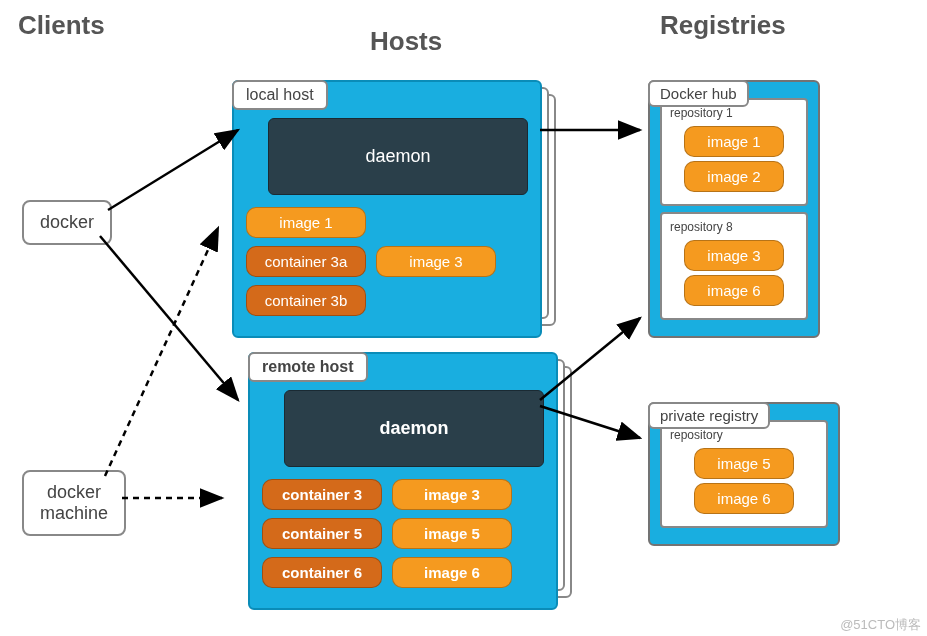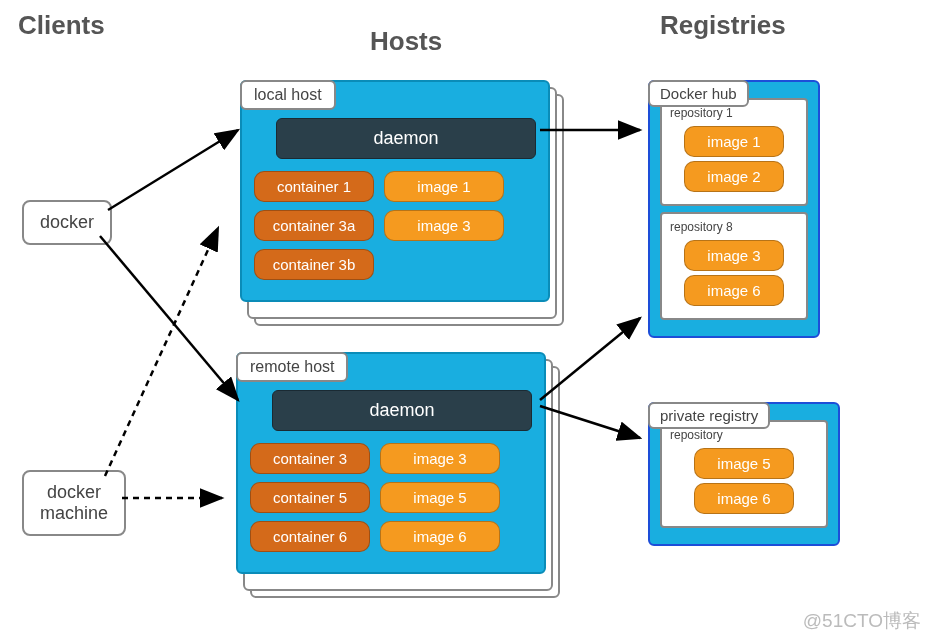--- a/index.html
+++ b/index.html
@@ -7,71 +7,70 @@
 
 .column-header { position: absolute; font-size: 26px; color: #555; font-weight: 700; }
 
 .client-box { position: absolute; background: #fff; border: 2px solid #888; border-radius: 8px; padding: 10px 16px; font-size: 18px; color: #444; text-align: center; }
 
 .host-group { position: absolute; }
 .host-shadow { position: absolute; background: #fff; border: 2px solid #888; border-radius: 6px; }
 .host-box { position: relative; background: #19aee0; border: 2px solid #0a8cb8; border-radius: 6px; padding: 12px; }
 .host-title { position: absolute; top: -2px; left: -2px; background: #fff; border: 2px solid #888; border-radius: 6px; padding: 4px 12px; font-size: 16px; color: #444; z-index: 10; }
 
-.daemon-bar { background: #2a3f4a; color: #fff; border: 1px solid #1a2a33; border-radius: 6px; padding: 9px; text-align: center; font-size: 18px; margin-top: 24px; margin-bottom: 12px; margin-left: 22px; }
+.daemon-bar { background: #2a3f4a; color: #fff; border: 1px solid #1a2a33; border-radius: 6px; padding: 27px; text-align: center; font-size: 18px; margin-top: 24px; margin-bottom: 12px; margin-left: 22px; }
 
 .pill-row { display: flex; gap: 10px; margin-bottom: 8px; }
 .pill { border-radius: 10px; padding: 6px 14px; font-size: 15px; color: #fff; text-align: center; min-width: 120px; border: 1px solid rgba(0,0,0,0.25); }
 .pill.container { background: #d46a1a; }
 .pill.image { background: #f59a1f; }
 .pill.image-sm { background: #f59a1f; min-width: 100px; }
 
-.registry-box { position: absolute; background: #19aee0; border: 2px solid #1d4ed8; border-radius: 6px; padding: 10px; }
+.registry-box { position: absolute; background: #19aee0; border: 2px solid #737373; border-radius: 6px; padding: 10px; }
 .registry-title { position: absolute; top: -2px; left: -2px; background: #fff; border: 2px solid #888; border-radius: 6px; padding: 3px 10px; font-size: 15px; color: #444; z-index: 10; }
 .repo-box { background: #fff; border: 2px solid #888; border-radius: 4px; padding: 6px 8px 8px 8px; margin-top: 6px; margin-bottom: 6px; }
 .repo-box:first-of-type { margin-top: 22px; }
 .repo-label { font-size: 12px; color: #444; margin-bottom: 6px; }
 .repo-box .pill { margin: 4px auto; display: block; width: 100px; min-width: auto; }
 
-.watermark { position: absolute; bottom: 2px; right: 6px; color: #bbb; font-size: 19px; }
+.watermark { position: absolute; bottom: 2px; right: 6px; color: #bbb; font-size: 13px; }
 
 svg.arrows { position: absolute; top: 0; left: 0; pointer-events: none; }
 </style>
 </head>
 <body>
 
 <div class="column-header" style="left:18px; top:10px;">Clients</div>
 <div class="column-header" style="left:370px; top:18px;margin-top:8px;">Hosts</div>
 <div class="column-header" style="left:660px; top:10px;">Registries</div>
 
 <div class="client-box" style="left:22px; top:200px;">docker</div>
 <div class="client-box" style="left:22px; top:470px; white-space: pre-line;">docker
 machine</div>
 
-<div class="host-group" style="left:240px; top:80px; width:276px;">
+<div class="host-group" style="left:232px; top:80px; width:276px;">
   <div class="host-shadow" style="left:14px; top:14px; width:310px; height:232px;"></div>
   <div class="host-shadow" style="left:7px; top:7px; width:310px; height:232px;"></div>
   <div class="host-box" style="width:310px;">
     <div class="host-title">local host</div>
     <div class="daemon-bar">daemon</div>
     <div class="pill-row">
-      <div class="pill container">container 1</div>
       <div class="pill image">image 1</div>
     </div>
     <div class="pill-row">
       <div class="pill container">container 3a</div>
       <div class="pill image">image 3</div>
     </div>
     <div class="pill-row">
       <div class="pill container">container 3b</div>
     </div>
   </div>
 </div>
 
-<div class="host-group" style="left:236px; top:352px; width:382px;">
+<div class="host-group" style="left:248px; top:352px; width:382px;font-weight:bold;">
   <div class="host-shadow" style="left:14px; top:14px; width:310px; height:232px;"></div>
   <div class="host-shadow" style="left:7px; top:7px; width:310px; height:232px;"></div>
   <div class="host-box" style="width:310px;">
     <div class="host-title">remote host</div>
     <div class="daemon-bar">daemon</div>
     <div class="pill-row">
       <div class="pill container">container 3</div>
       <div class="pill image">image 3</div>
     </div>
     <div class="pill-row">

